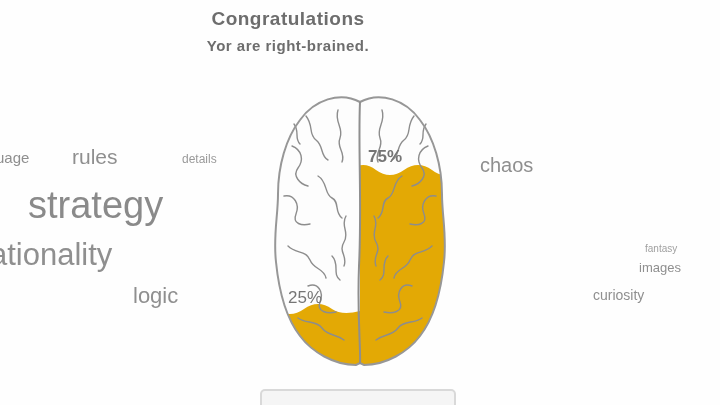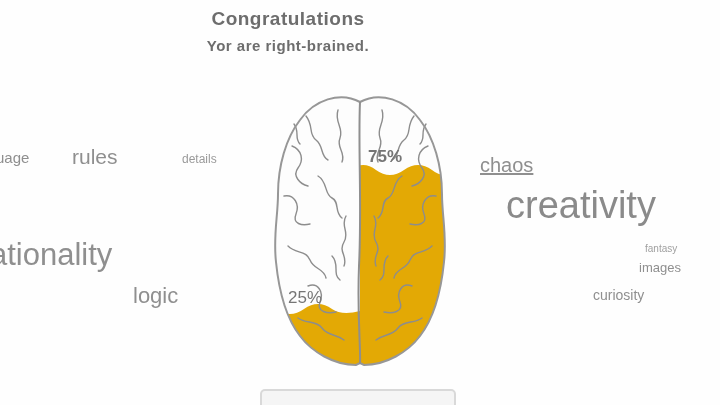--- a/index.html
+++ b/index.html
@@ -18,21 +18,21 @@
   .title-2{top:37px;font-size:15px;}
   .word{
     position:absolute;color:#8f8f8f;white-space:nowrap;line-height:1;
   }
   .w-uage{left:-4px;top:150px;font-size:15px;}
   .w-rules{left:72px;top:146px;font-size:21px;}
   .w-details{left:182px;top:153px;font-size:12px;color:#9a9a9a;}
   .w-strategy{left:28px;top:186px;font-size:38px;color:#8a8a8a;}
   .w-ationality{left:-10px;top:239px;font-size:31px;}
   .w-logic{left:133px;top:285px;font-size:22px;}
-  .w-chaos{left:480px;top:155px;font-size:20px;text-decoration:underline;}
+  .w-chaos{left:480px;top:155px;font-size:20px;}
   .w-creativity{left:506px;top:186px;font-size:38px;color:#8a8a8a;}
   .w-intuition{left:478px;top:240px;font-size:27px;}
   .w-fantasy{left:645px;top:244px;font-size:10px;color:#a0a0a0;}
   .w-images{left:639px;top:261px;font-size:13px;}
   .w-curiosity{left:593px;top:288px;font-size:14px;}
   .brain-wrap{
     position:absolute;left:248px;top:86px;width:224px;height:292px;
   }
   .pct{
     position:absolute;font-size:17px;color:#757575;white-space:nowrap;
@@ -48,25 +48,25 @@
 <body>
 
 <div class="stage">
 
   <div class="title-line title-1">Congratulations</div>
   <div class="title-line title-2">Yor are right-brained.</div>
 
   <div class="word w-uage">uage</div>
   <div class="word w-rules">rules</div>
   <div class="word w-details">details</div>
+  <div class="word w-strategy">strategy</div>
   <div class="word w-ationality">ationality</div>
   <div class="word w-logic">logic</div>
 
   <div class="word w-chaos">chaos</div>
-  <div class="word w-creativity">creativity</div>
   <div class="word w-fantasy">fantasy</div>
   <div class="word w-images">images</div>
   <div class="word w-curiosity">curiosity</div>
 
   <div class="brain-wrap">
     <svg width="224" height="292" viewBox="0 0 224 292">
       <defs>
         <clipPath id="clipL">
           <path d="M112,16 C92,5 66,14 52,34 C38,52 30,80 30,108 C30,130 25,150 28,176 C31,206 38,232 52,250 C64,266 86,279 108,279 L112,277 Z"></path>
         </clipPath>

